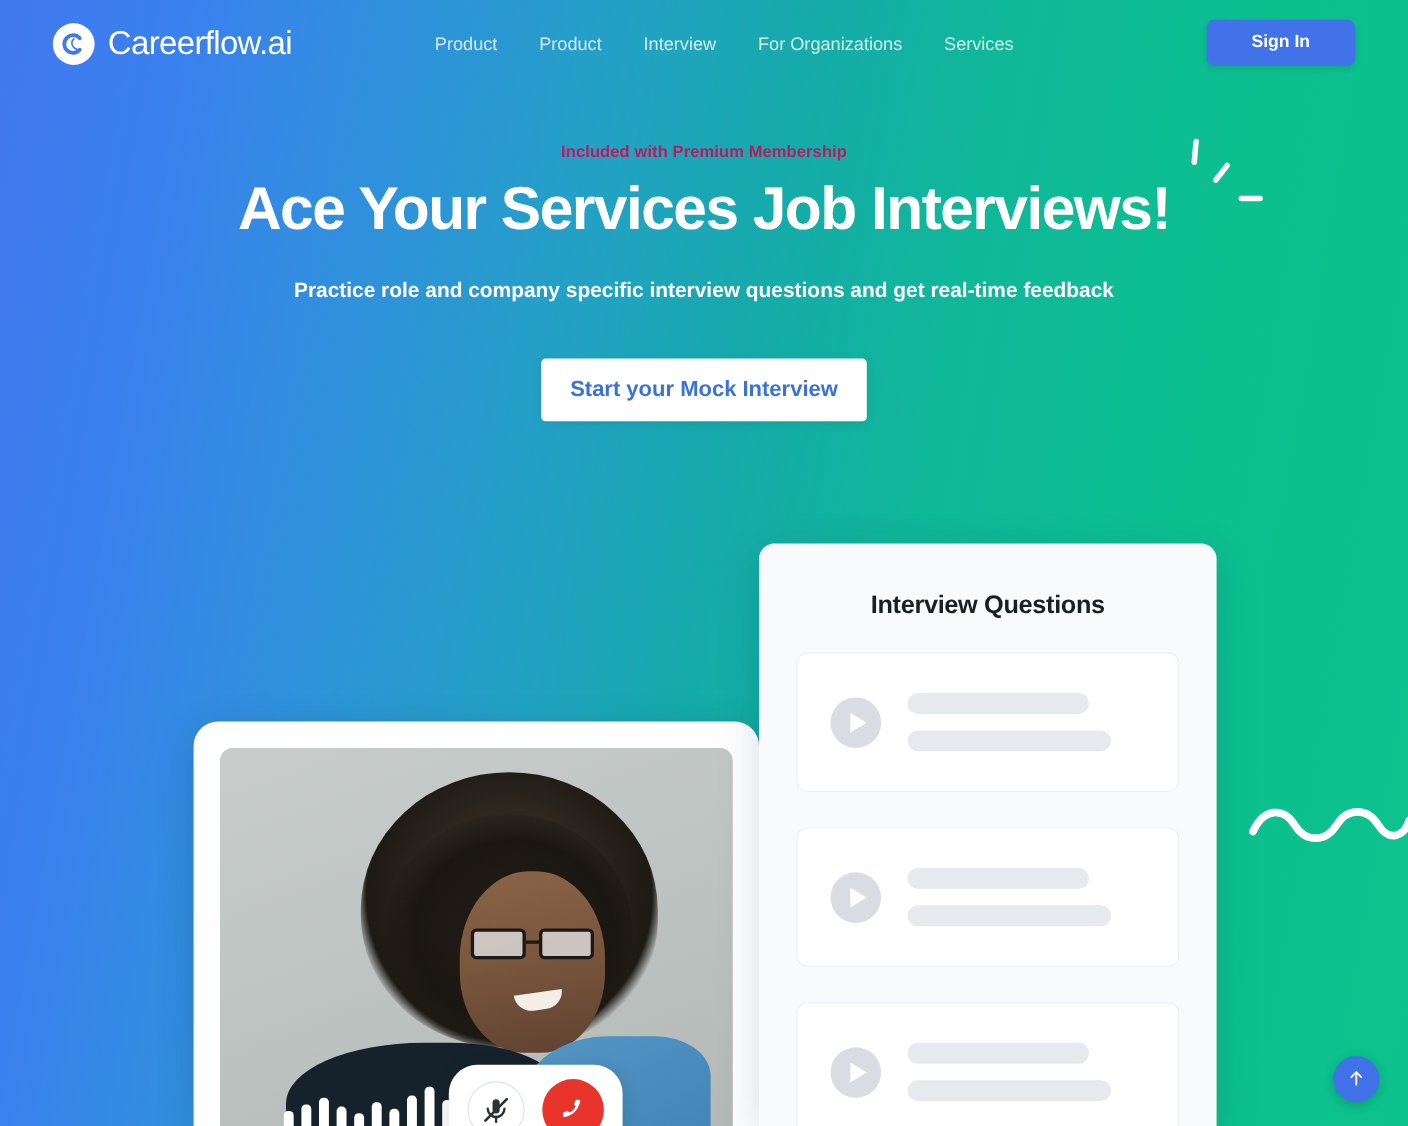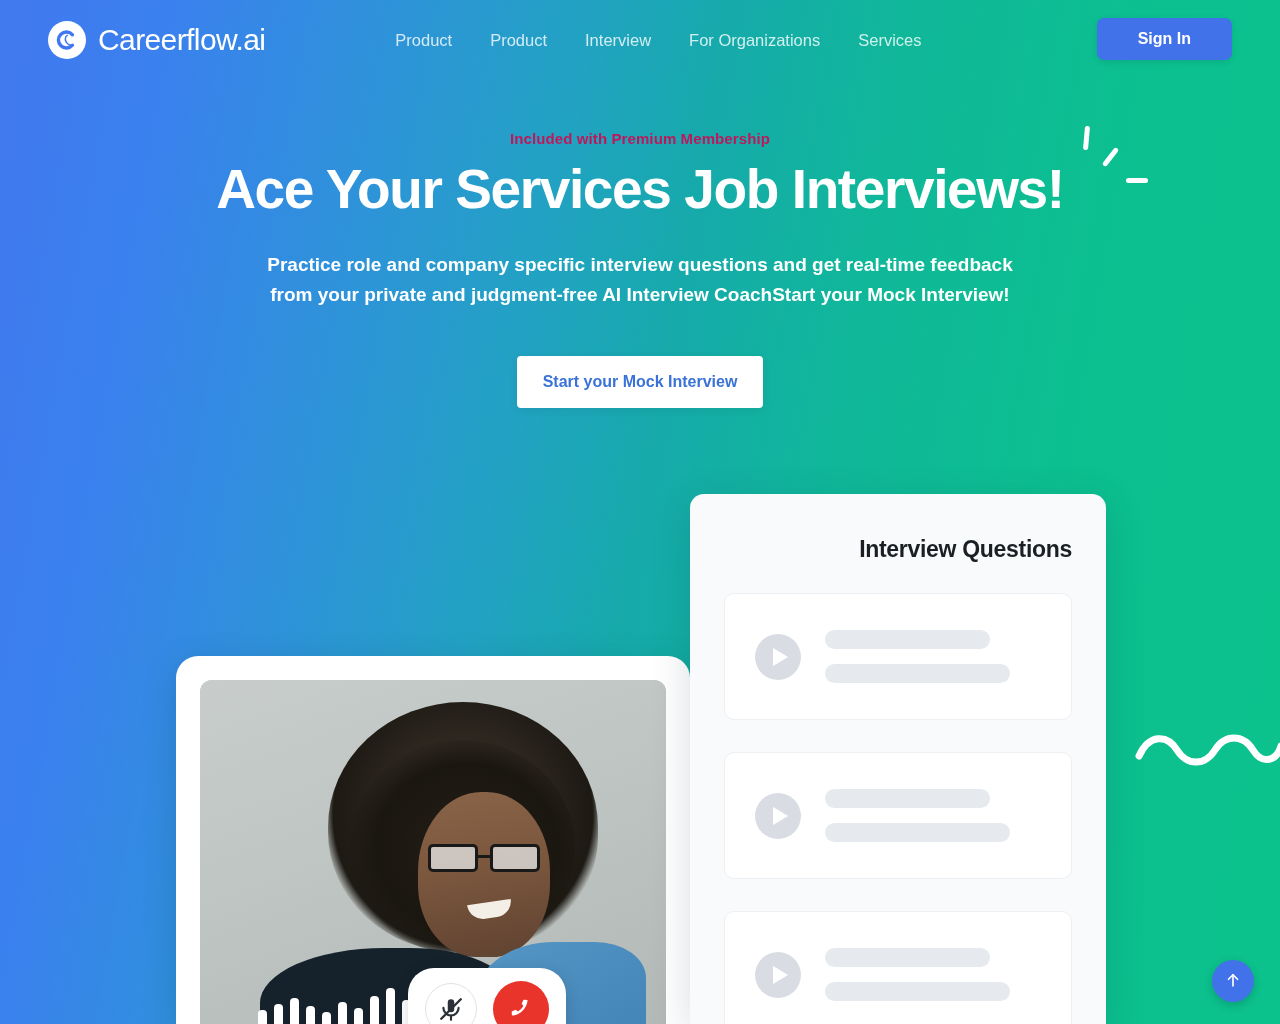--- a/index.html
+++ b/index.html
@@ -63,21 +63,21 @@
     font-size:55px; font-weight:bold; letter-spacing:-1.4px;
     line-height:1.05; white-space:nowrap;
   }
   .subtitle {
     margin-top:31px; color:#ffffff;
     font-size:19px; line-height:1.58; font-weight:700;
   }
   .cta-wrap { margin-top:46px; }
   .cta-btn {
     background:#ffffff; color:#3a72d8;
-    font-size:16px; font-weight:bold;
+    font-size:20px; font-weight:bold;
     padding:17px 26px; border:none; border-radius:4px; cursor:pointer;
     box-shadow:0 2px 10px rgba(0,0,0,0.07);
   }
 
   
   .deco { position:absolute; background:#ffffff; border-radius:3px; z-index:21; }
   .deco-1 { left:1084px; top:126px; width:5px; height:24px; transform:rotate(5deg); }
   .deco-2 { left:1108px; top:146px; width:5px; height:22px; transform:rotate(38deg); }
   .deco-3 { left:1126px; top:178px; width:22px; height:5px; }
 
@@ -86,21 +86,21 @@
 
   
   .questions-card {
     position:absolute; left:690px; top:494px;
     width:416px; height:530px;
     background:#f8fafb; border-radius:14px 14px 0 0;
     box-shadow:0 10px 40px rgba(10,40,70,0.16);
     z-index:30; padding:42px 34px 0 34px; overflow:hidden;
   }
   .questions-title {
-    text-align:right; font-size:23px; font-weight:bold; color:#1b1f24;
+    text-align:center; font-size:23px; font-weight:bold; color:#1b1f24;
     letter-spacing:-0.3px; margin-bottom:30px;
   }
   .q-item {
     background:#ffffff; border:1px solid #edf0f2; border-radius:10px;
     height:127px; margin-bottom:32px;
     display:flex; align-items:center; padding:0 30px; gap:24px;
   }
   .play-circle {
     width:46px; height:46px; border-radius:50%; background:#d9dde3;
     display:flex; align-items:center; justify-content:center; flex:none;
@@ -234,21 +234,20 @@
   </nav>
 
   <button class="signin-btn">Sign In</button>
 </header>
 
 <section class="hero">
   <div class="eyebrow">Included with Premium Membership</div>
   <h1 class="headline">Ace Your Services Job Interviews!</h1>
   <p class="subtitle">
     <span>Practice role and company specific interview questions and get real-time feedback</span><br>
-    <span>from your private and judgment-free AI Interview CoachStart your Mock Interview!</span>
   </p>
   <div class="cta-wrap">
     <button class="cta-btn">Start your Mock Interview</button>
   </div>
 </section>
 
 <span class="deco deco-1"></span>
 <span class="deco deco-2"></span>
 <span class="deco deco-3"></span>
 

